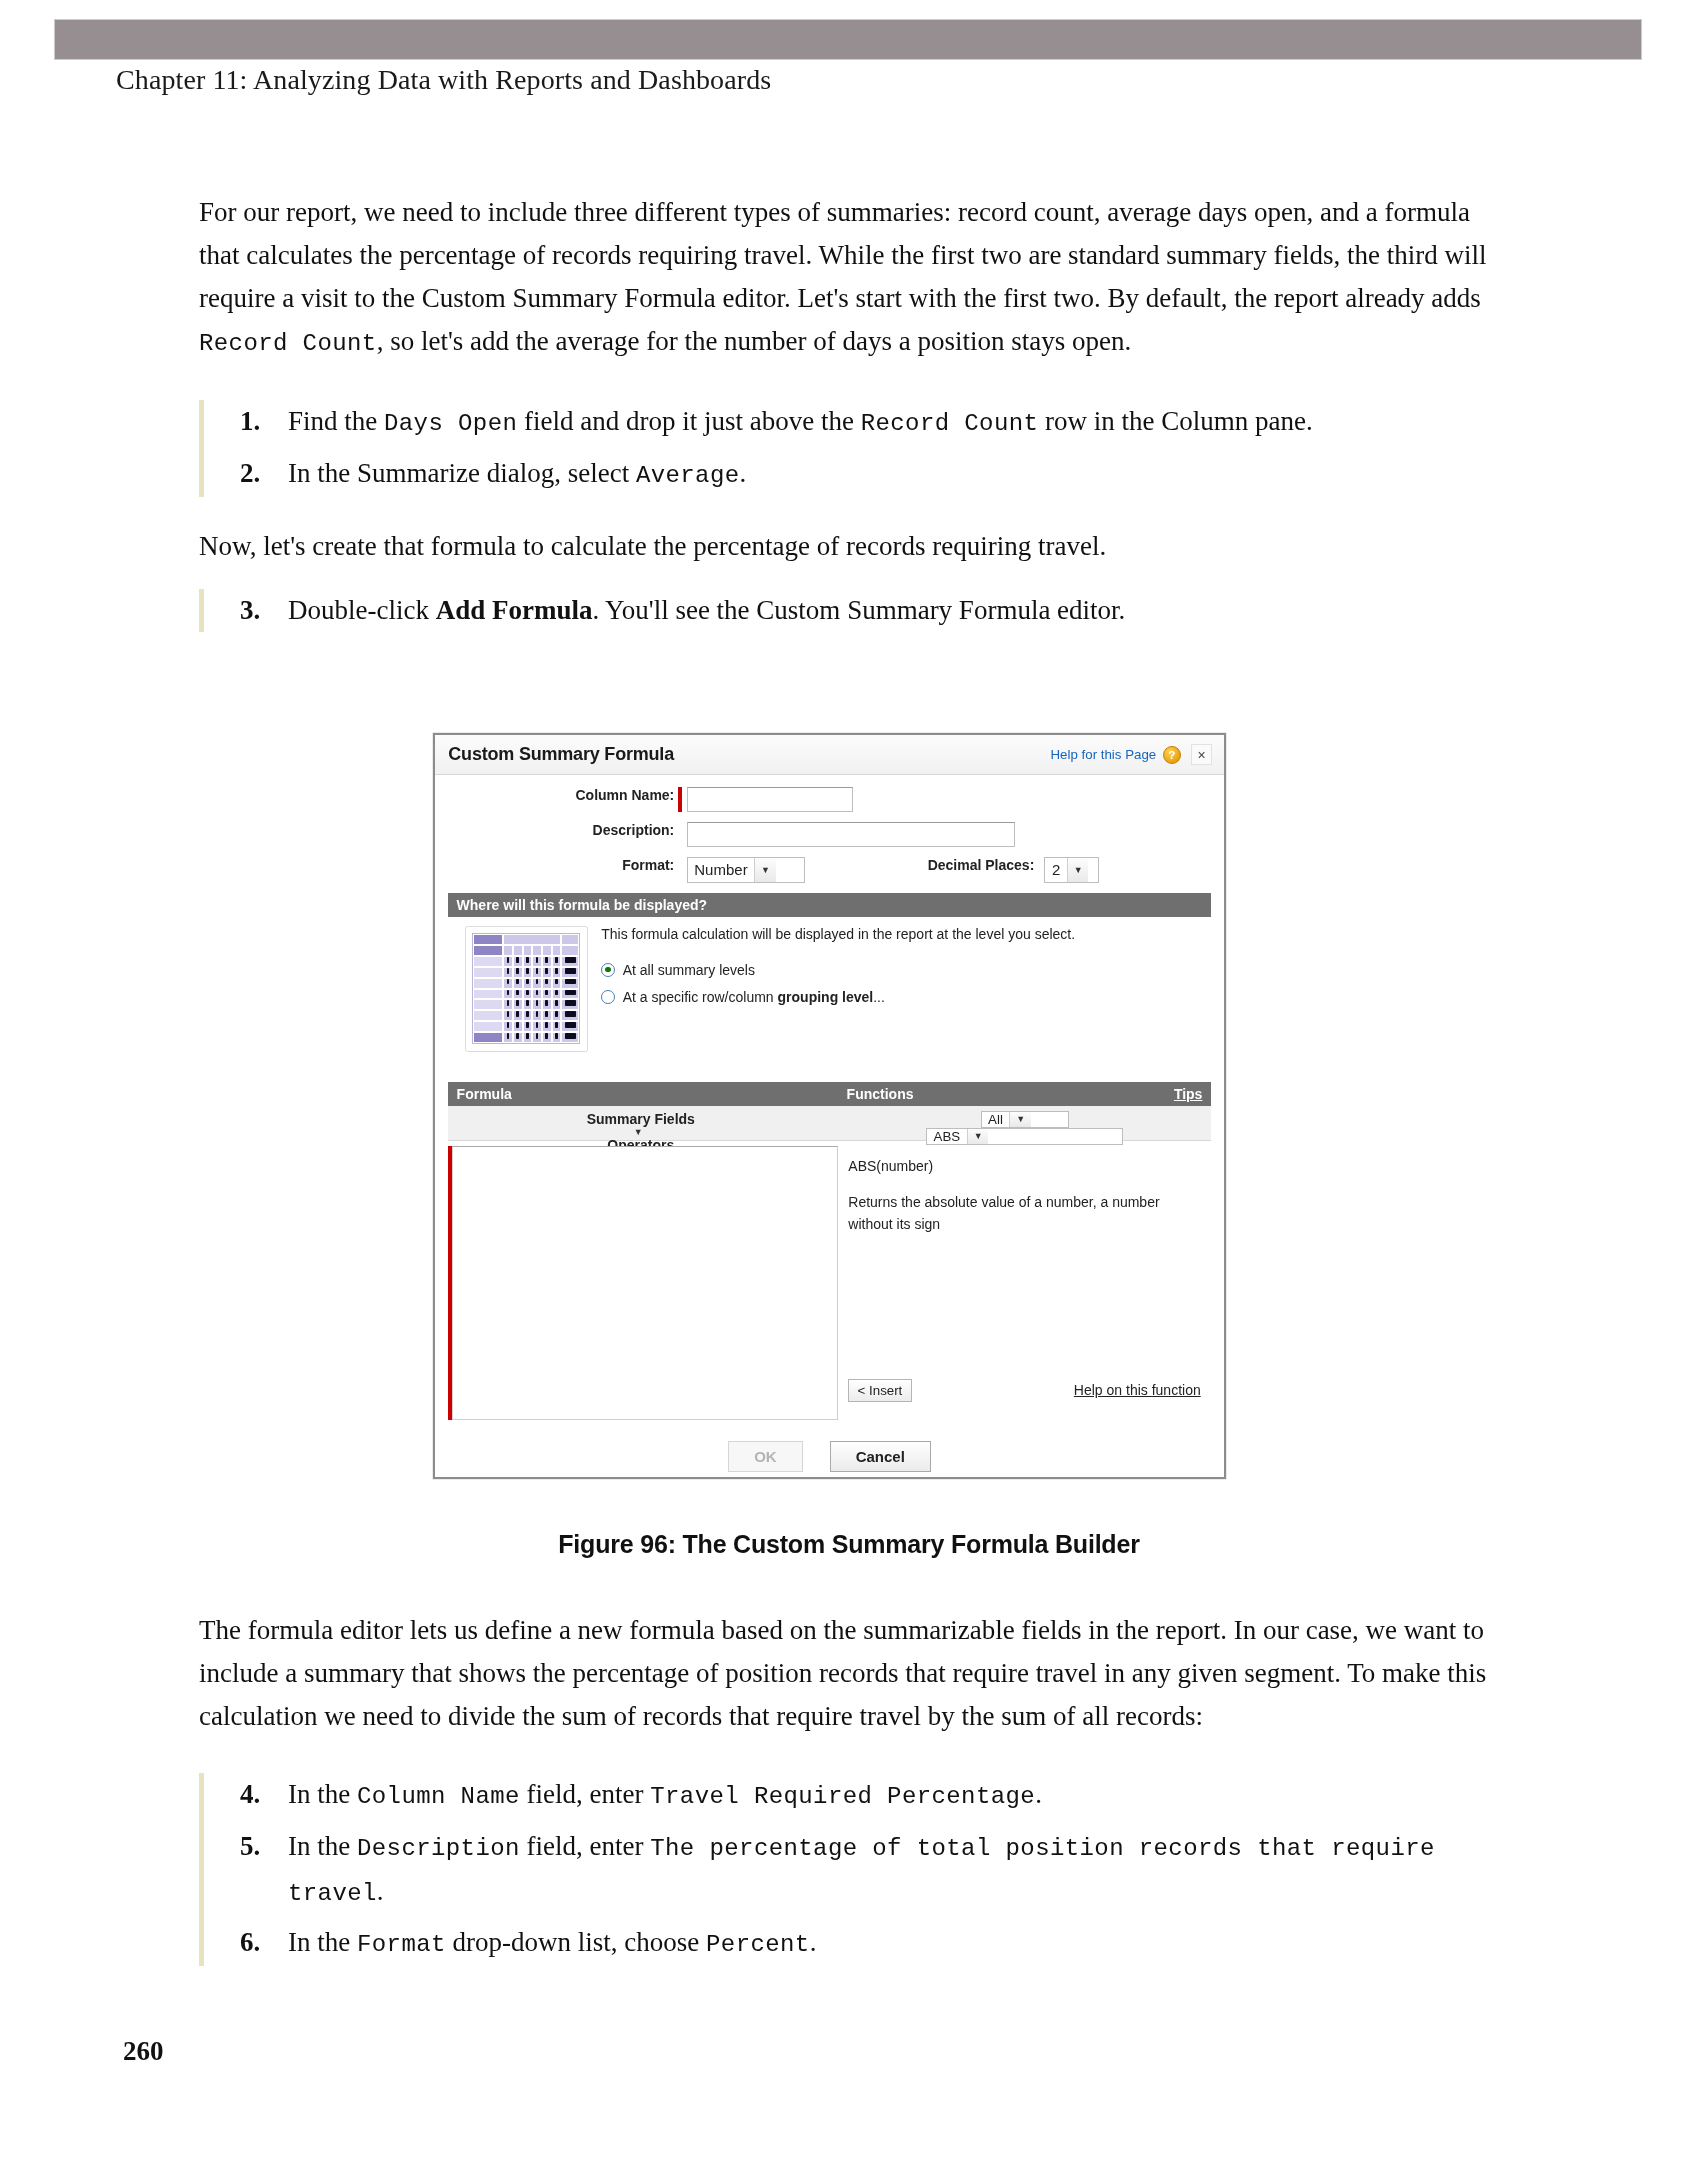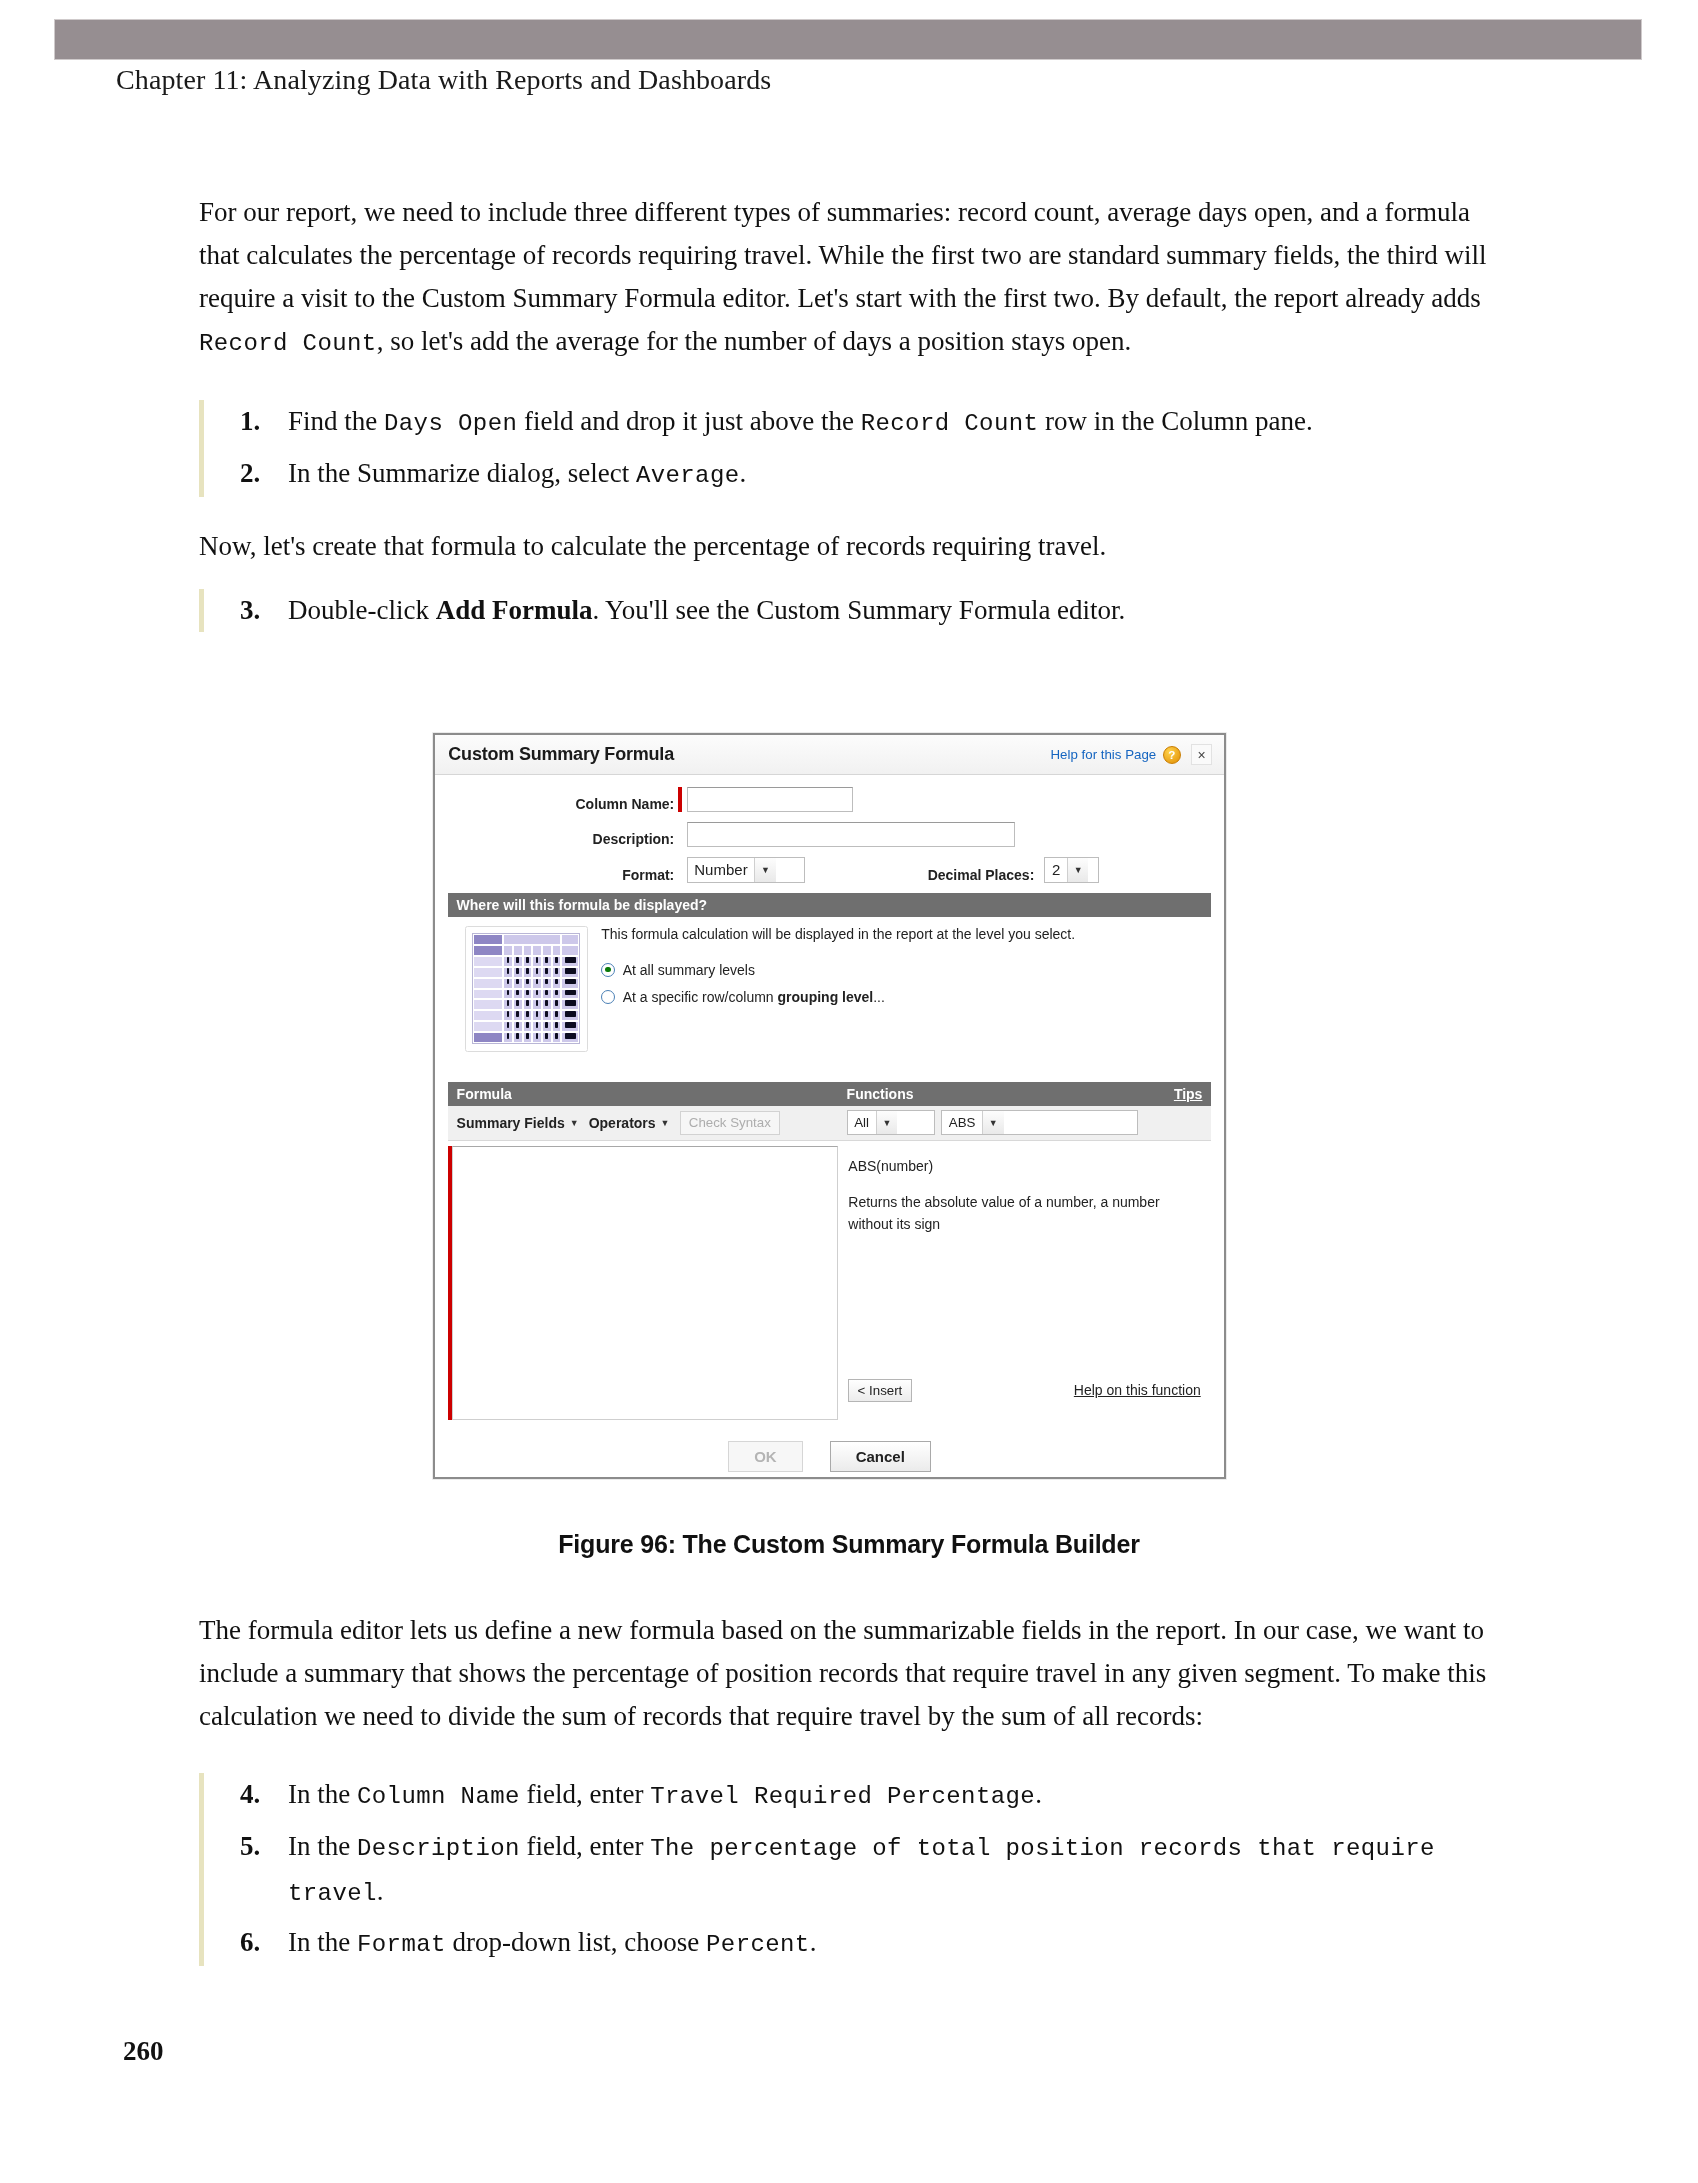--- a/index.html
+++ b/index.html
@@ -115,21 +115,21 @@
   }
   .close-btn {
     width: 21.6px; height: 21.6px;
     display: inline-flex; align-items: center; justify-content: center;
     font-size: 14px; color: #444;
     background: #fafafa; border: 0.8px solid #e2e2e2;
   }
 
   .dlg-body { padding: 11.6px 13.3px 0 13.3px; }
 
-  .field-row { display: flex; align-items: flex-end; margin-bottom: 10px; }
+  .field-row { display: flex; align-items: flex-start; margin-bottom: 10px; }
   .field-label {
     font-size: 14px; font-weight: bold; color: #222;
     text-align: right; white-space: nowrap;
   }
   .req-mark { width: 4.1px; height: 25px; background: #cc0000; margin: 0 5px 0 3.3px; }
   .txtin {
     border: 0.8px solid #bdbdbd;
     border-top: 1.7px solid #9a9a9a;
     background: #fff; height: 25px;
   }
@@ -195,21 +195,21 @@
   .radio.on::after {
     content:""; width:5.8px; height:5.8px; border-radius:50%; background:#0a7a0a;
   }
 
   .formula-area { display: flex; padding: 0; }
   .formula-left  { flex: 0 0 390px; }
   .formula-right { flex: 1; }
 
   .toolbar {
     background: #f0f0f0; border-bottom: 0.8px solid #d8d8d8;
-    display: flex; align-items: center; padding: 5px 8.3px; height: 35px;
+    display: flex; align-items: center; padding: 5px 8.3px; height: 35px; flex-direction: column;
   }
   .tb-item { font-size: 14px; font-weight: bold; color: #222; margin-right: 5px; }
   .tb-caret { font-size: 9px; color: #333; margin-right: 10px; }
   .btn {
     font-size: 13.3px; border: 0.8px solid #b5b5b5;
     background: linear-gradient(#ffffff,#ececec);
     padding: 3.3px 8.3px; color: #222;
   }
   .btn.disabled { color: #adadad; border-color: #d2d2d2; background:#f6f6f6; }
 

